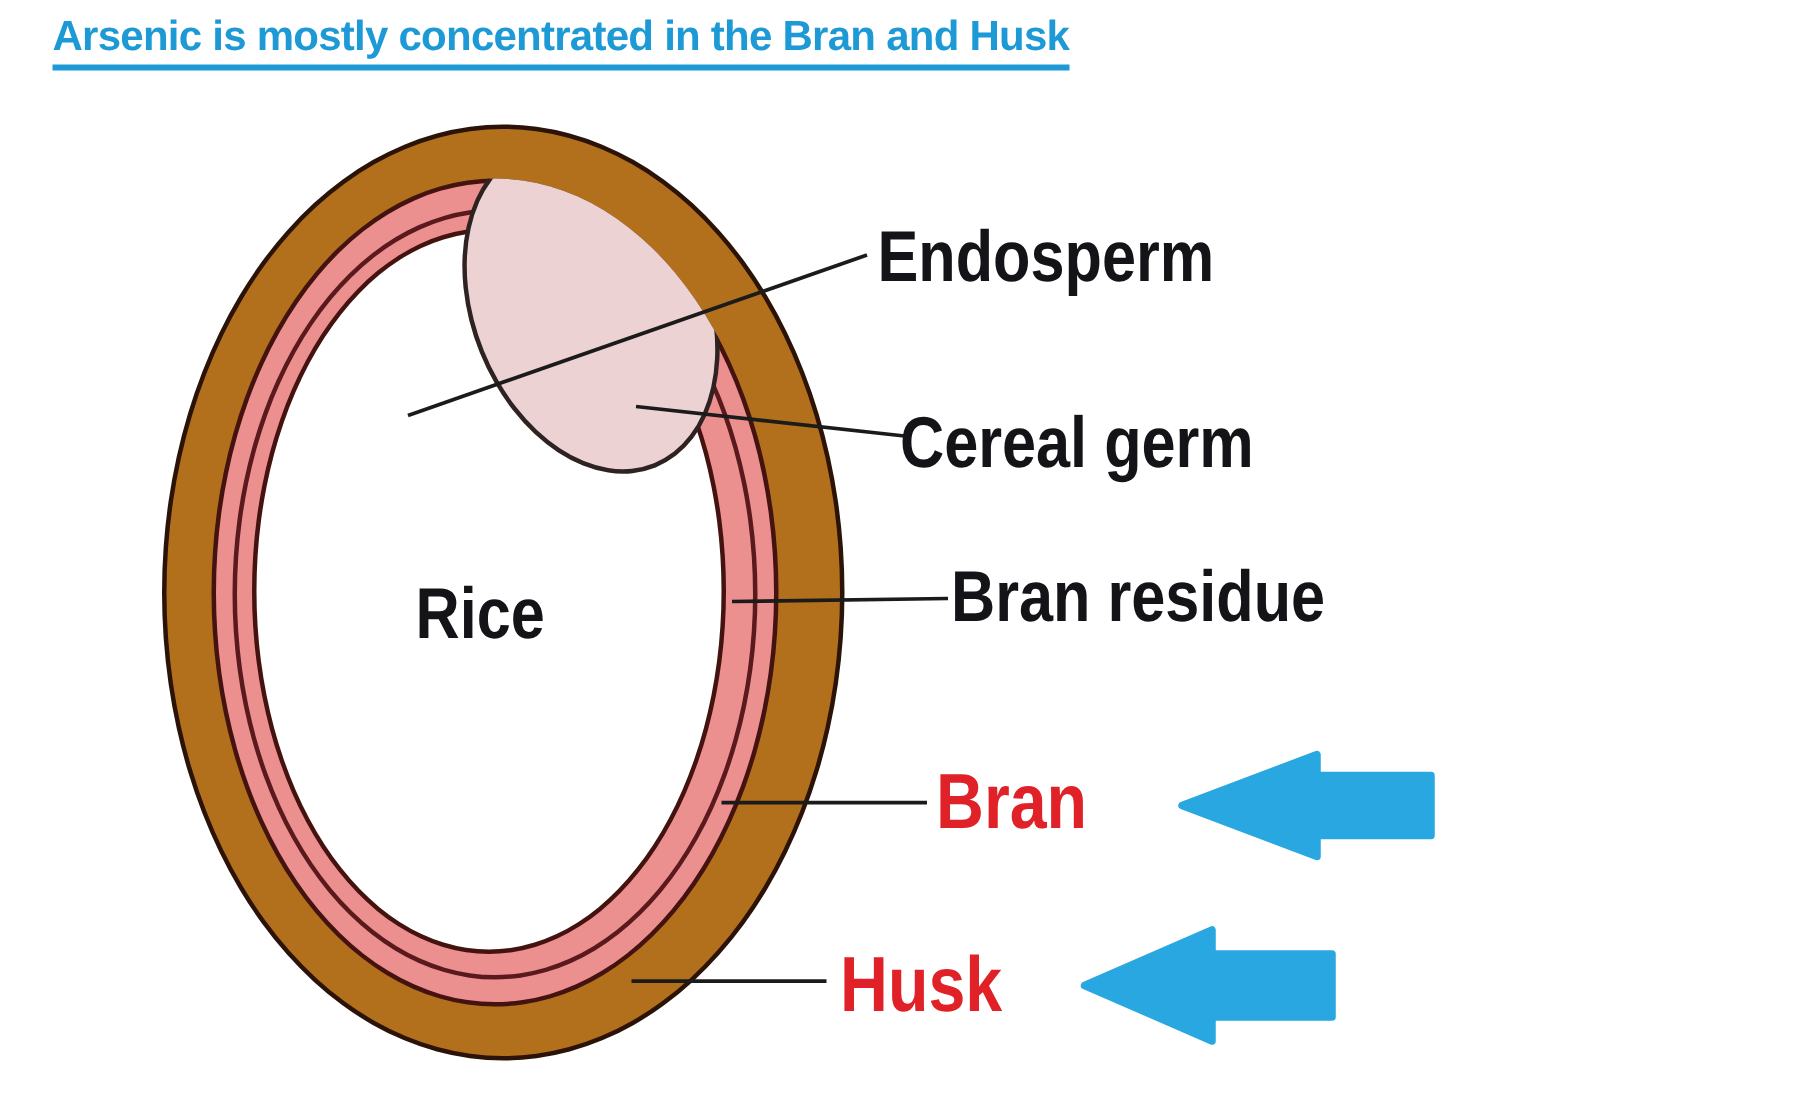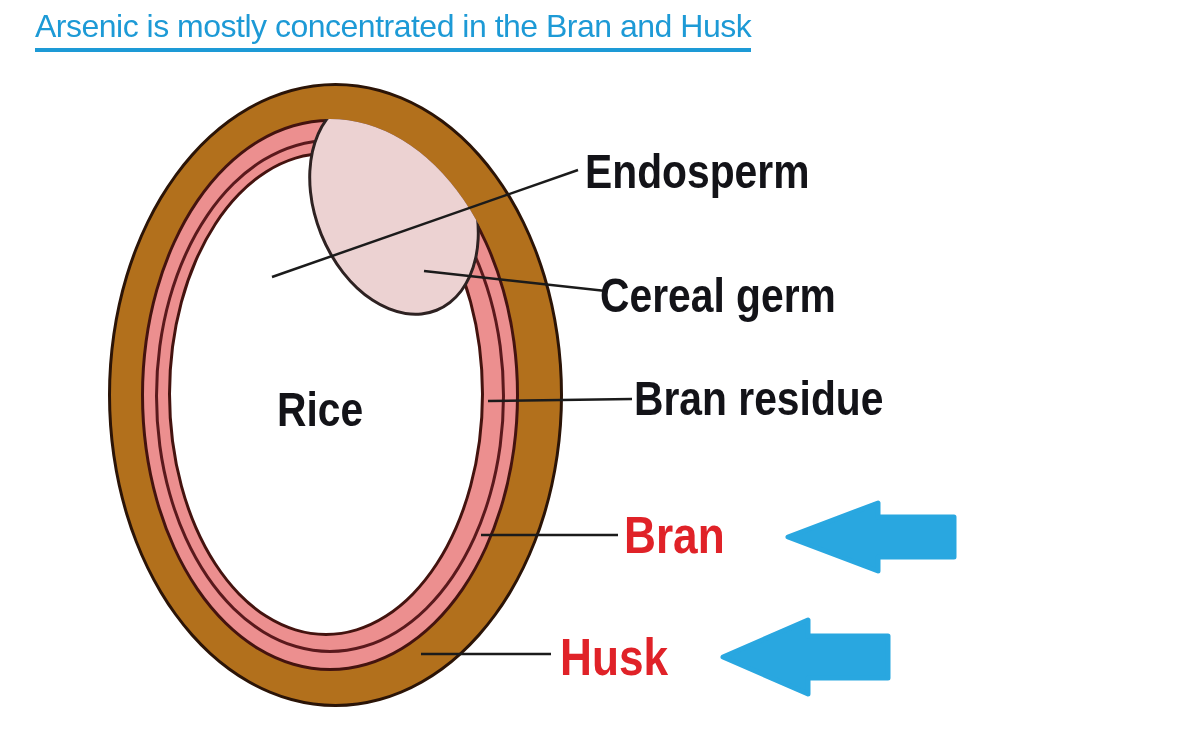--- a/index.html
+++ b/index.html
@@ -14,22 +14,22 @@
     height: 737px;
     background: #ffffff;
     overflow: hidden;
   }
 
   
   .title {
     position: absolute;
     left: 35px;
     top: 8px;
-    font-size: 32px;
-    font-weight: normal;
+    font-size: 28px;
+    font-weight: bold;
     letter-spacing: -0.5px;
     color: var(--c-title-blue, #1D9AD6);
     border-bottom: 4px solid var(--c-title-blue, #1D9AD6);
     padding-bottom: 3px;
     display: inline-block;
     white-space: nowrap;
   }
 
   
   .ring {

